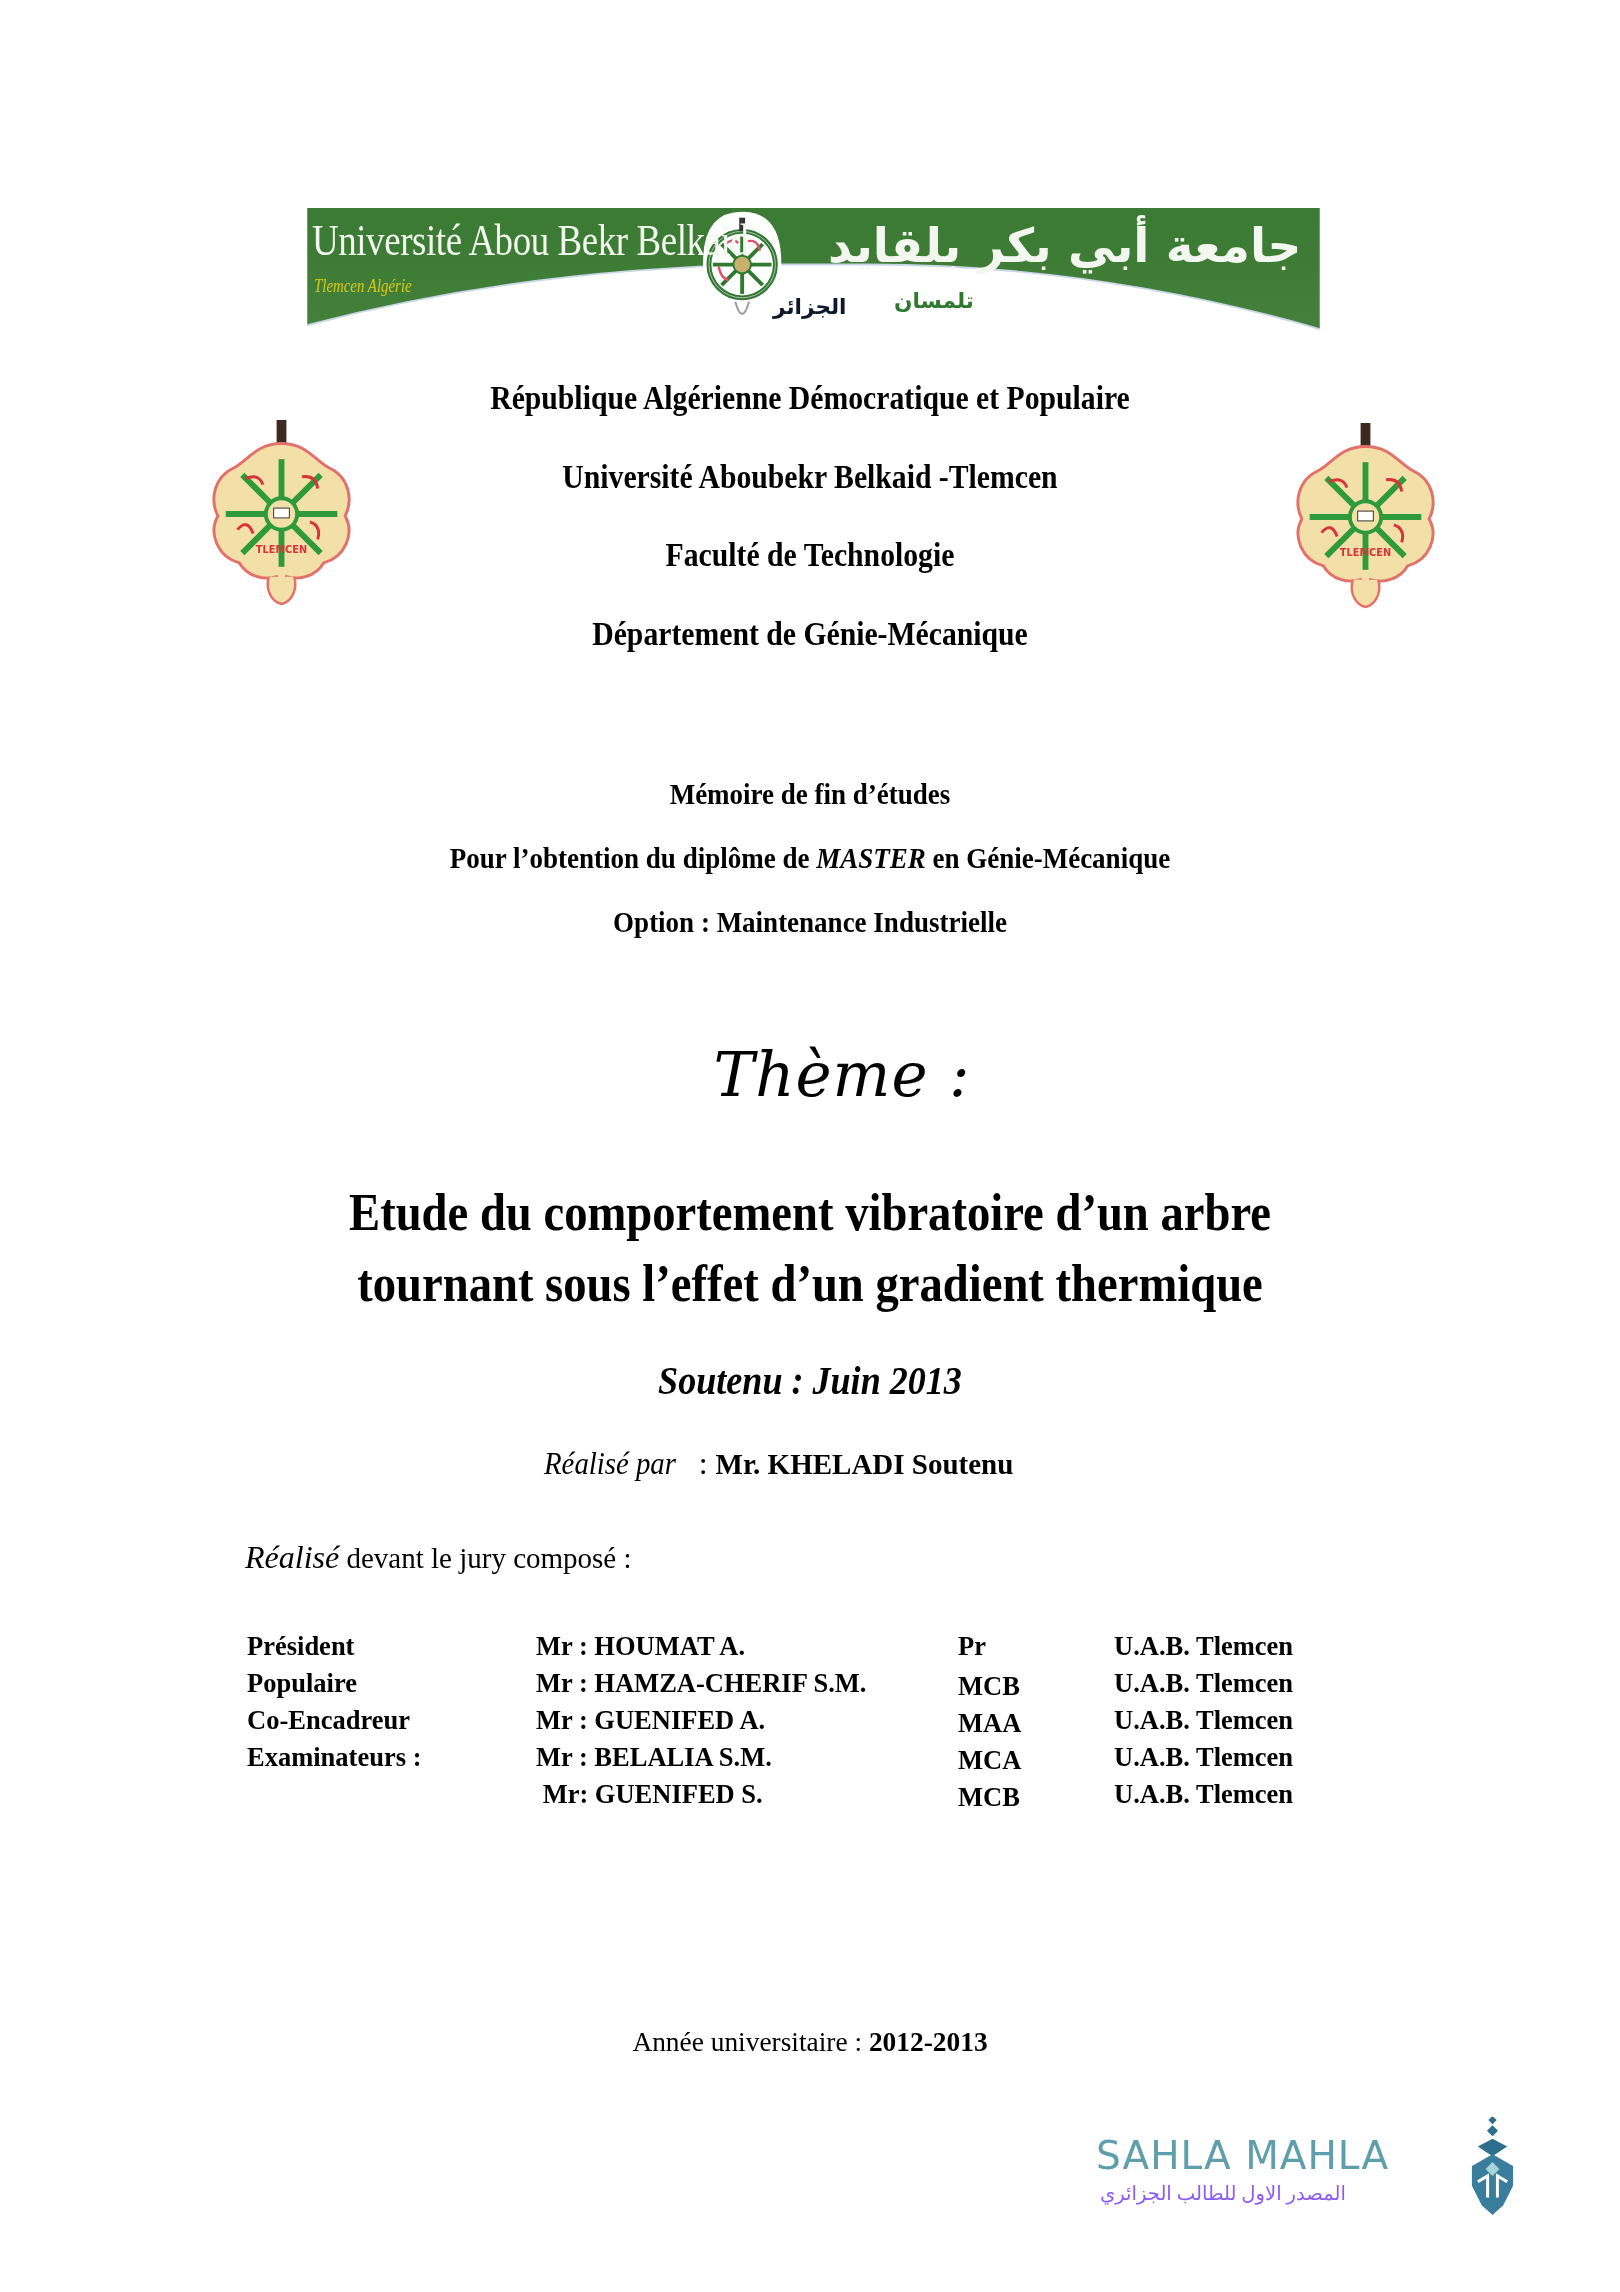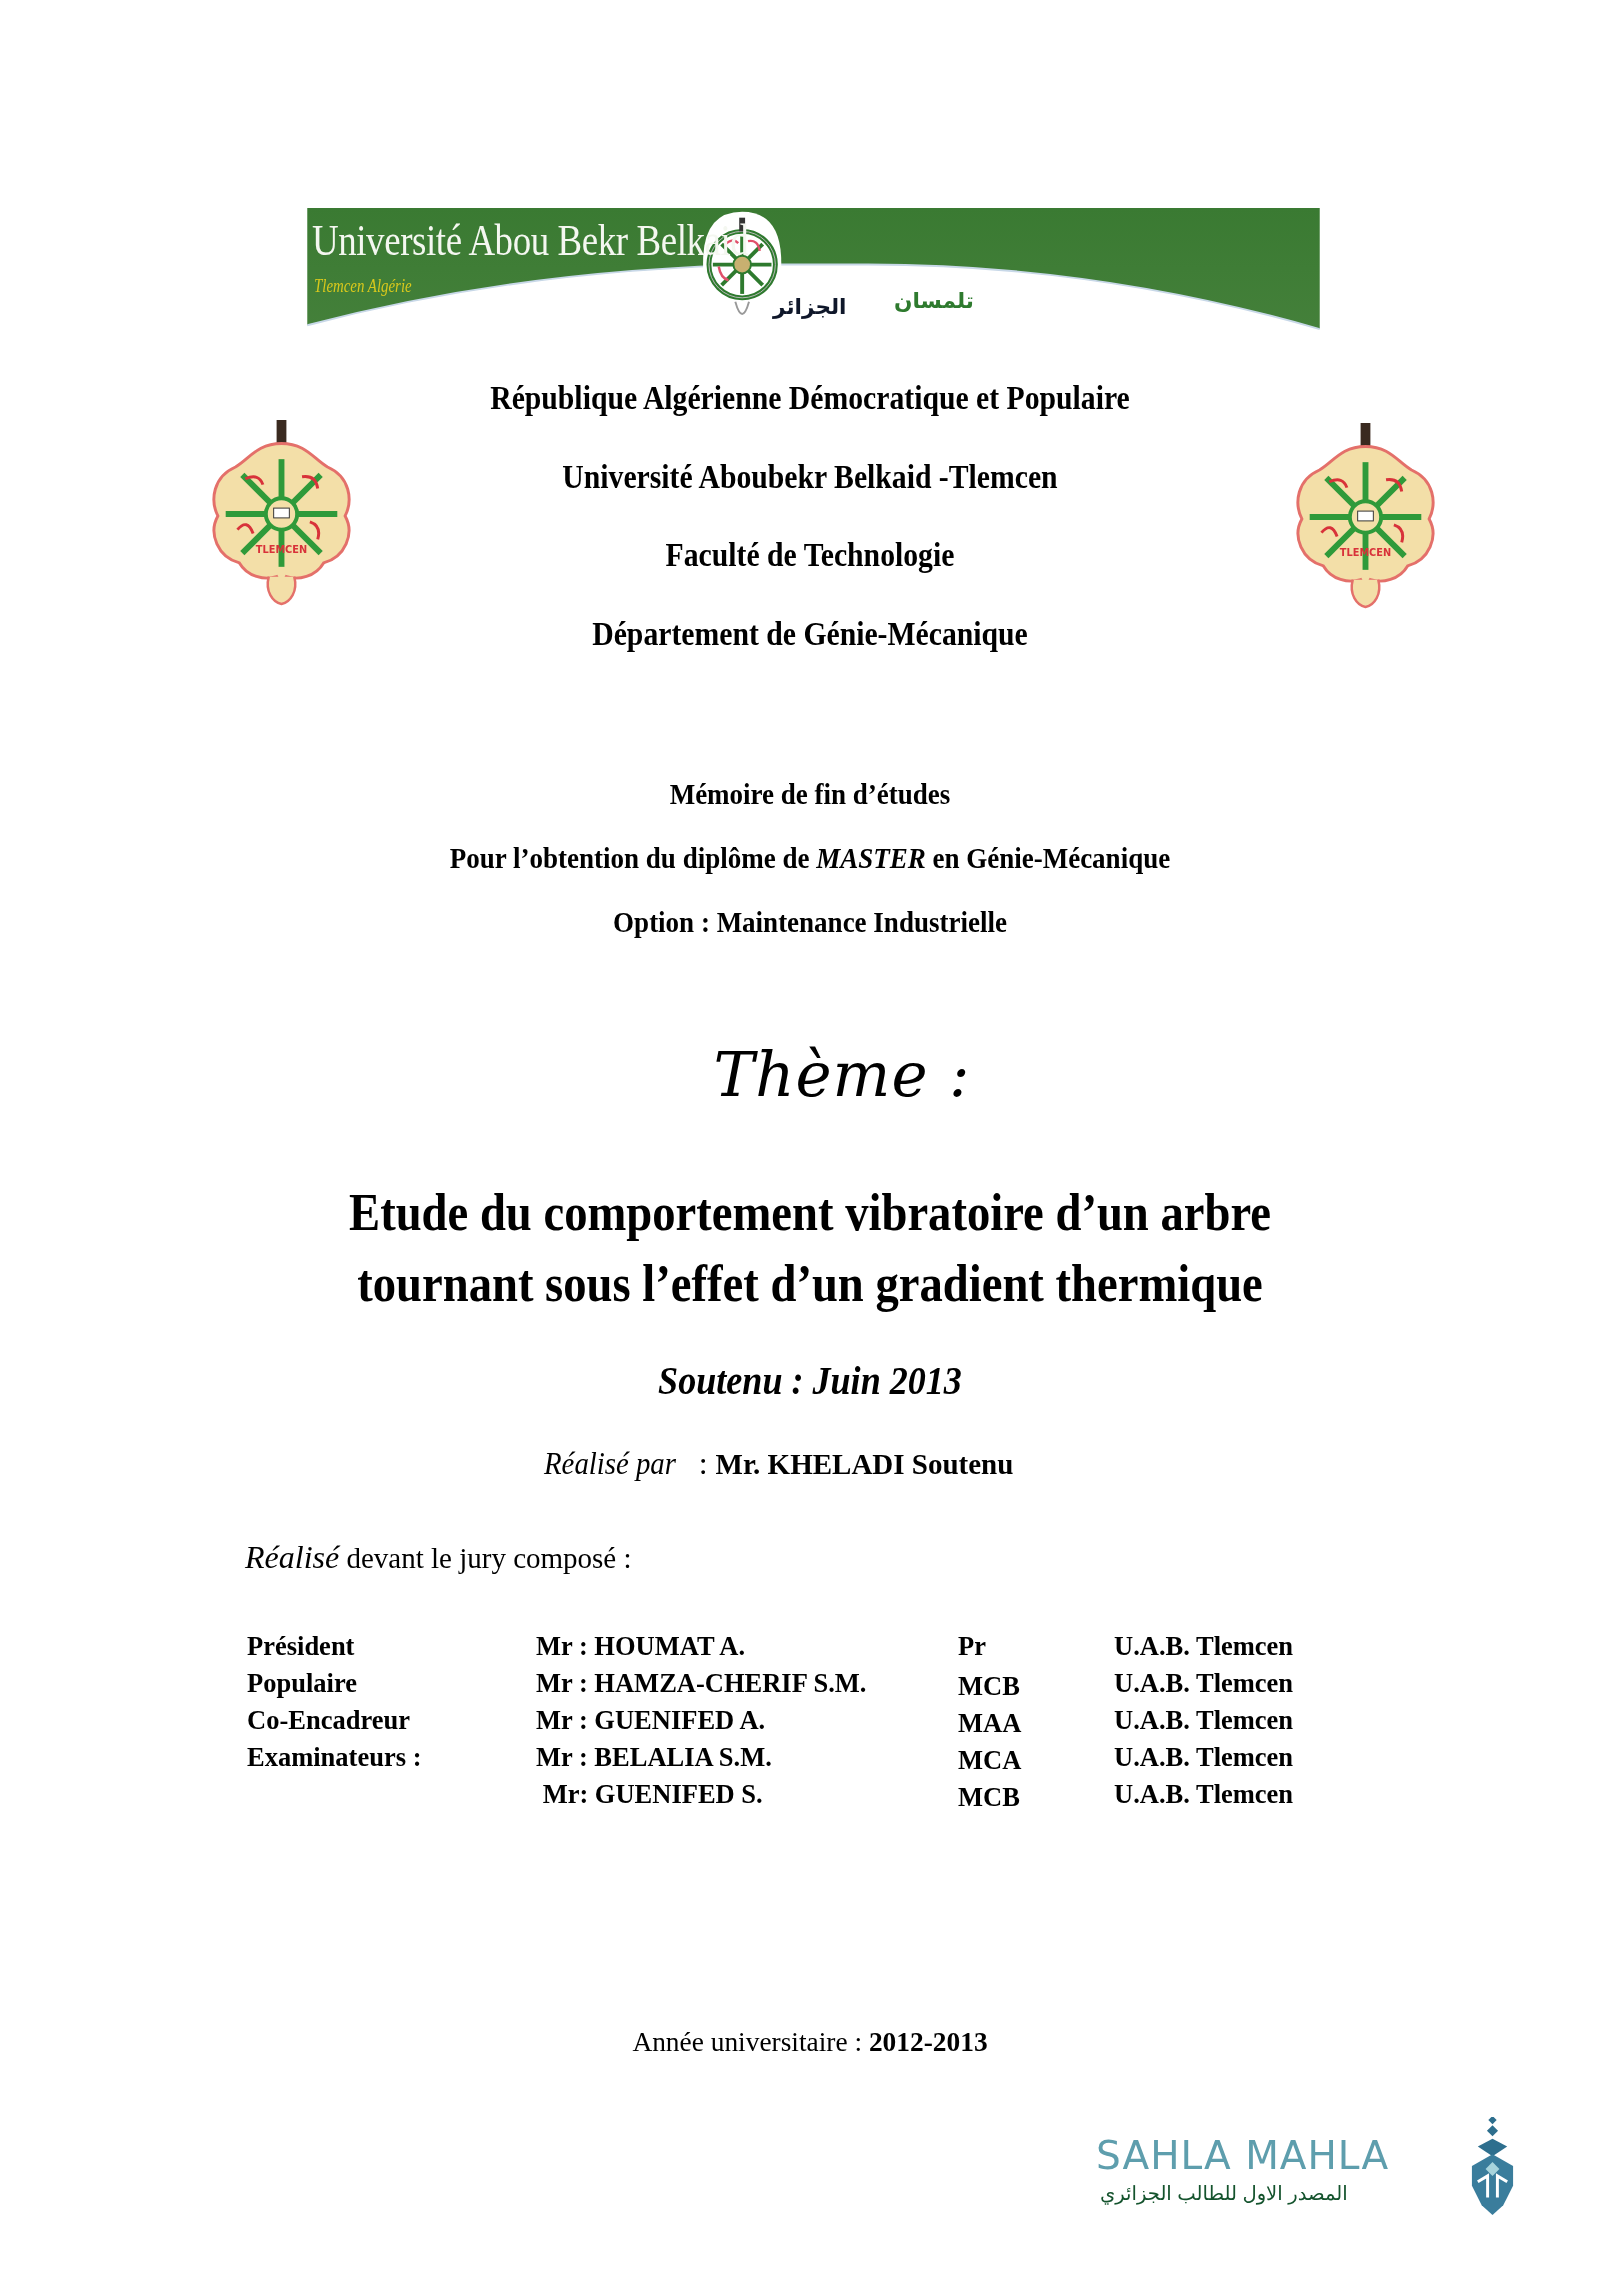--- a/index.html
+++ b/index.html
@@ -80,21 +80,21 @@
     .annee b { font-weight: bold; }
 
     .sahla { left: 1096px; top: 2125px; width: 421px; height: 98px; }
     .sahla-text {
       position: absolute; left: 0; top: 7.8px;
       font-family: "DejaVu Sans", sans-serif; font-size: 39px; color: #5e9ead; letter-spacing: 1px;
       white-space: nowrap;
     }
     .sahla-ar {
       position: absolute; left: 3.9px; top: 57px;
-      font-family: Liberation Sans, sans-serif; font-size: 19.6px; color: #14532d;
+      font-family: Liberation Serif, serif; font-size: 19.6px; color: #8b5cf6;
       direction: rtl; white-space: nowrap;
     }
     .sahla-mark { position: absolute; left: 372px; top: -7.8px; }
   </style>
 </head>
 <body>
 
 <div class="abs banner">
   <svg width="1015" height="129" viewBox="0 0 1036 132">
     <defs>
@@ -118,20 +118,21 @@
         <line x1="21" y1="-21" x2="-21" y2="21"></line>
       </g>
       <path d="M-18 -20 Q-10 -28 -4 -22 M6 -24 Q16 -26 18 -14 M-24 2 Q-22 14 -14 16" stroke="#e0506a" stroke-width="2.5" fill="none"></path>
       <circle r="9" fill="#c8b070" stroke="#2e7a2e" stroke-width="2"></circle>
       <rect x="-3" y="-48" width="6" height="14" fill="#333"></rect>
     </g>
     <path d="M438 100 Q445 125 452 100" stroke="#999" fill="none" stroke-width="2"></path>
   </svg>
   <div class="banner-fr">Université Abou Bekr Belkaid</div>
   <div class="banner-sub">Tlemcen  Algérie</div>
+  <div class="banner-ar">جامعة أبي بكر بلقايد</div>
   <div class="banner-ar-sub">الجزائر</div>
   <div class="banner-ar-sub2">تلمسان</div>
 </div>
 
 <div class="abs seal" style="left:208px; top:420px;">
   <svg width="147" height="186" viewBox="0 0 150 190">
     <rect x="70" y="0" width="10" height="28" fill="#3a2a20"></rect>
     <path d="M75 24 C100 24 108 40 122 48 C145 58 148 82 140 98 C150 116 140 140 118 146 C110 160 92 164 80 160 L75 170 L70 160 C58 164 40 160 32 146 C10 140 0 116 10 98 C2 82 5 58 28 48 C42 40 50 24 75 24 Z" fill="#f3dfa8" stroke="#e4706a" stroke-width="3"></path>
     <g stroke="#2f9a3a" stroke-width="6" fill="none">
       <line x1="75" y1="40" x2="75" y2="150"></line>

